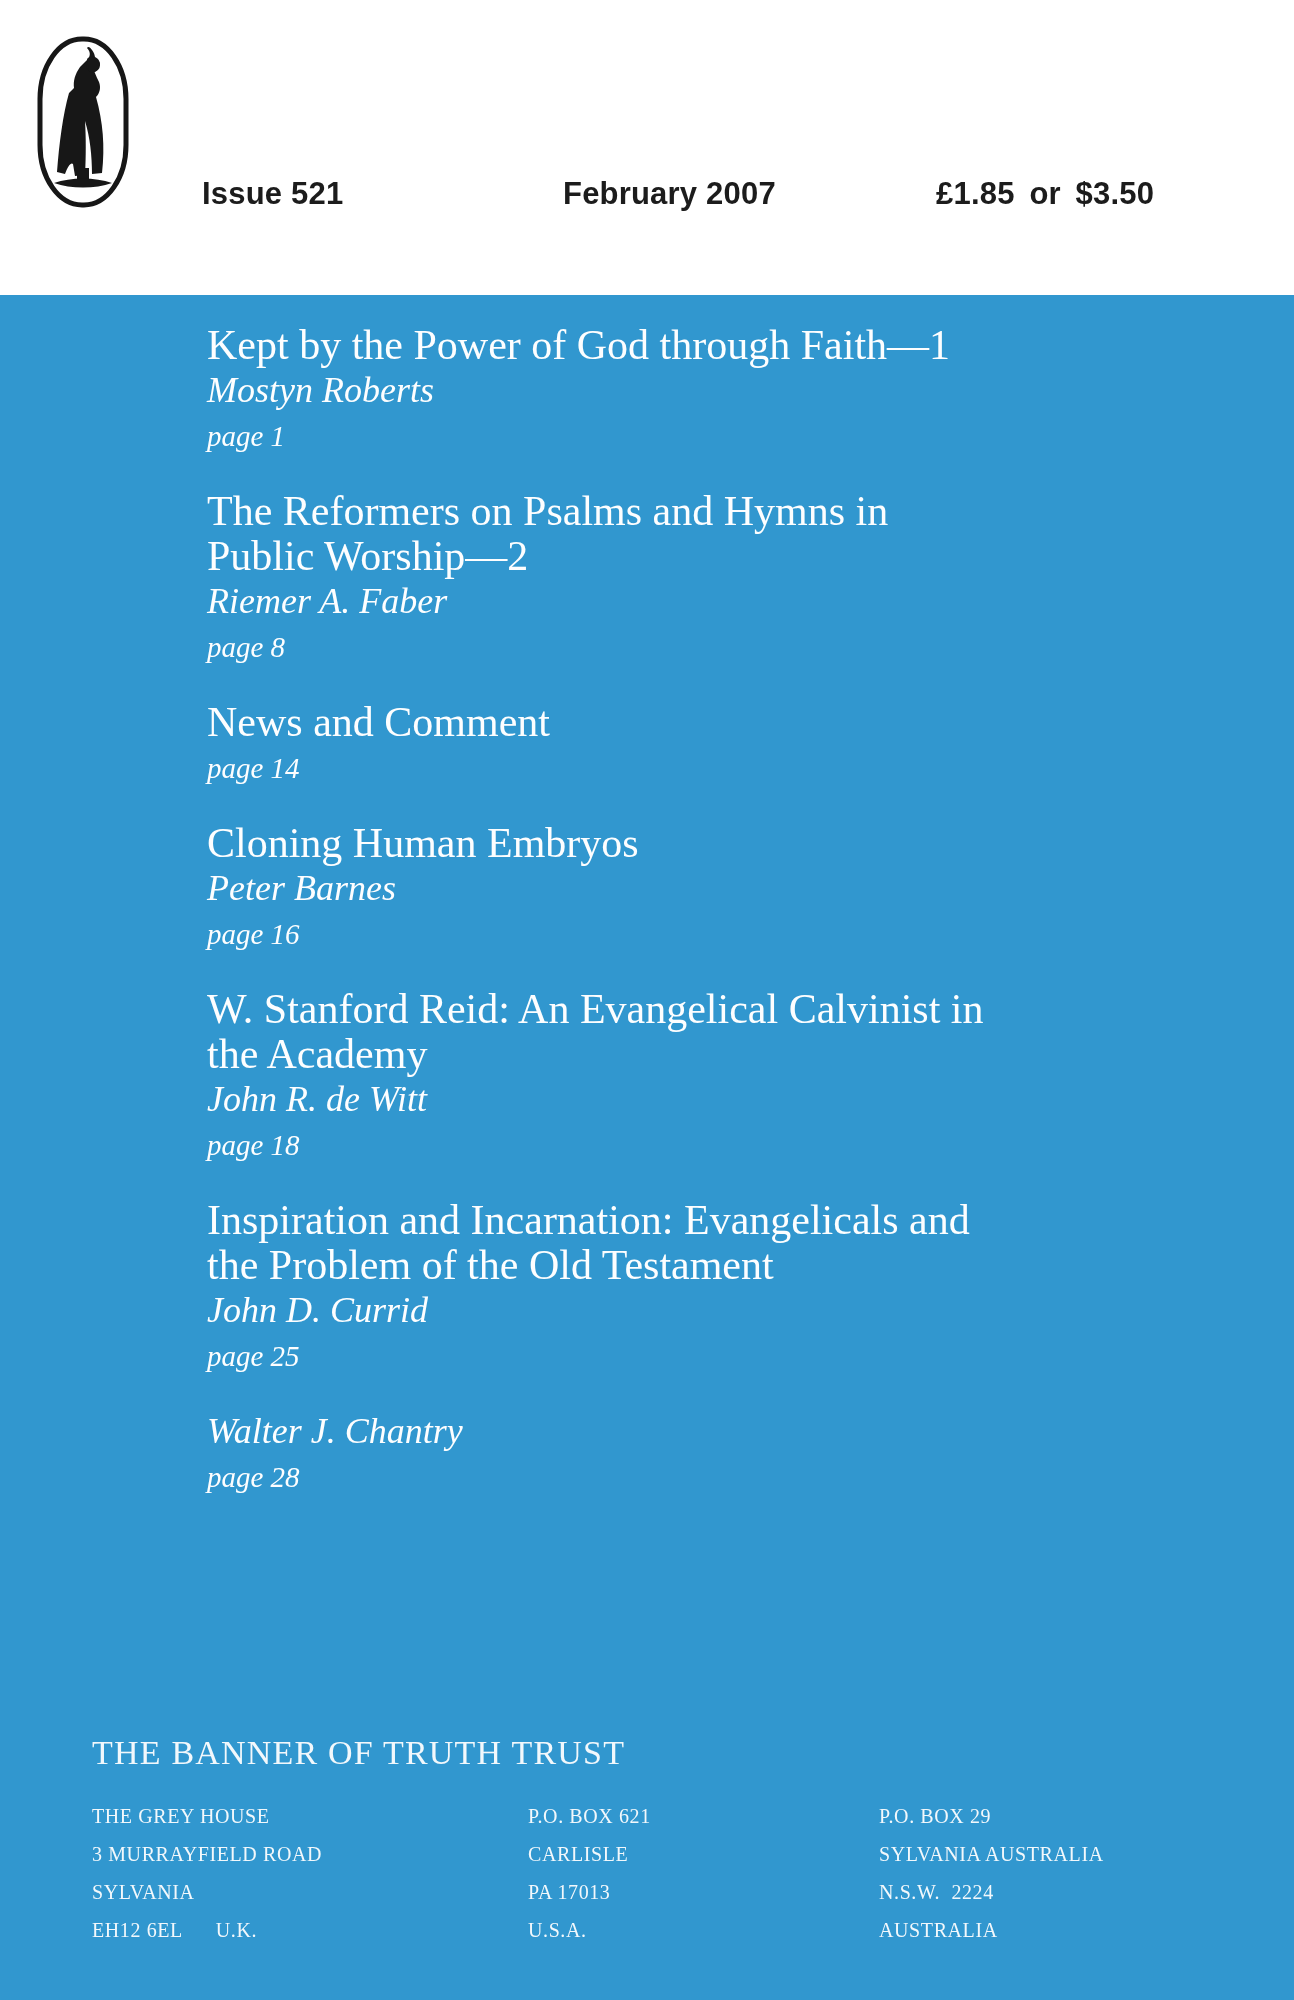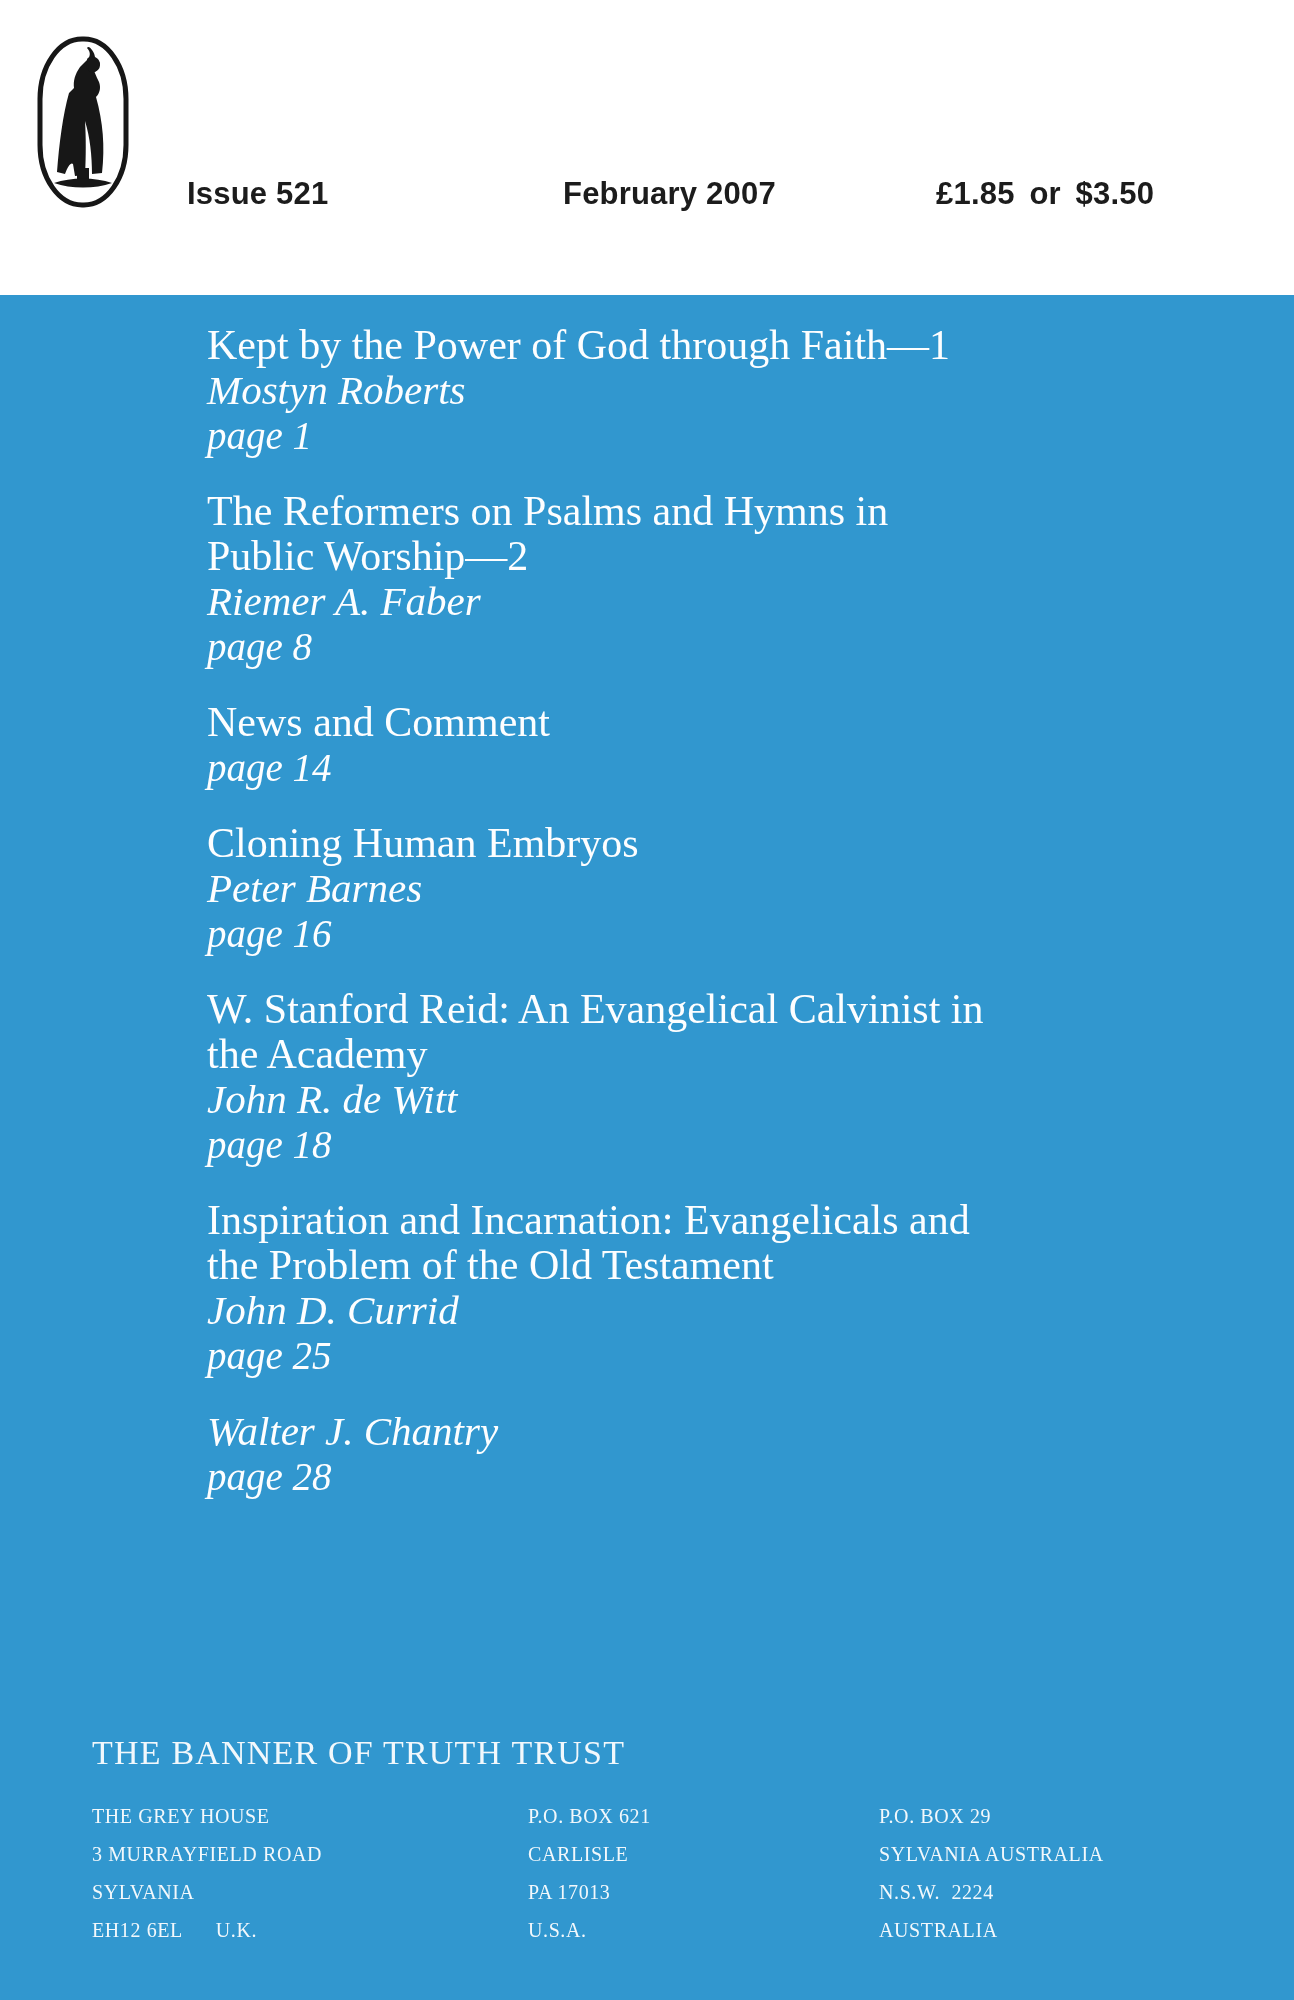--- a/index.html
+++ b/index.html
@@ -10,30 +10,30 @@
   }
   
   .masthead{position:absolute;top:0;left:0;width:1294px;height:295px;background:#ffffff;}
   .logo{position:absolute;left:34px;top:34px;width:98px;height:178px;}
   .mast-text{
     position:absolute;top:176px;
     font-family:"Liberation Sans",sans-serif;
     font-weight:bold;font-size:31px;color:#1c1c1c;letter-spacing:0.2px;
     white-space:pre;
   }
-  .issue{left:187px;}
+  .issue{left:202px;}
   .date{left:563px;}
   .price{left:936px;word-spacing:6px;}
   
   .panel{position:absolute;top:295px;left:0;width:1294px;height:1705px;}
   .toc{position:absolute;left:207px;top:28px;width:1020px;color:#fdfeff;}
   .toc-item{margin:0 0 30px 0;}
   .toc-title{font-size:42px;line-height:45px;font-weight:normal;}
-  .toc-author{font-size:41px;line-height:45px;font-style:italic;}
-  .toc-page{font-size:39px;line-height:46px;font-style:italic;}
+  .toc-author{font-size:36px;line-height:45px;font-style:italic;}
+  .toc-page{font-size:29px;line-height:46px;font-style:italic;}
   
   .publisher{position:absolute;left:92px;top:1438px;width:1140px;color:#f2f8fc;}
   .pub-name{font-size:34px;line-height:40px;letter-spacing:1.2px;white-space:pre;}
   .addresses{position:relative;margin-top:24px;height:170px;}
   .addr{position:absolute;top:0;}
   .addr-0{left:0;}
   .addr-1{left:436px;}
   .addr-2{left:787px;}
   .addr-line{font-size:20px;line-height:38px;letter-spacing:0.6px;white-space:pre;}
 </style>

